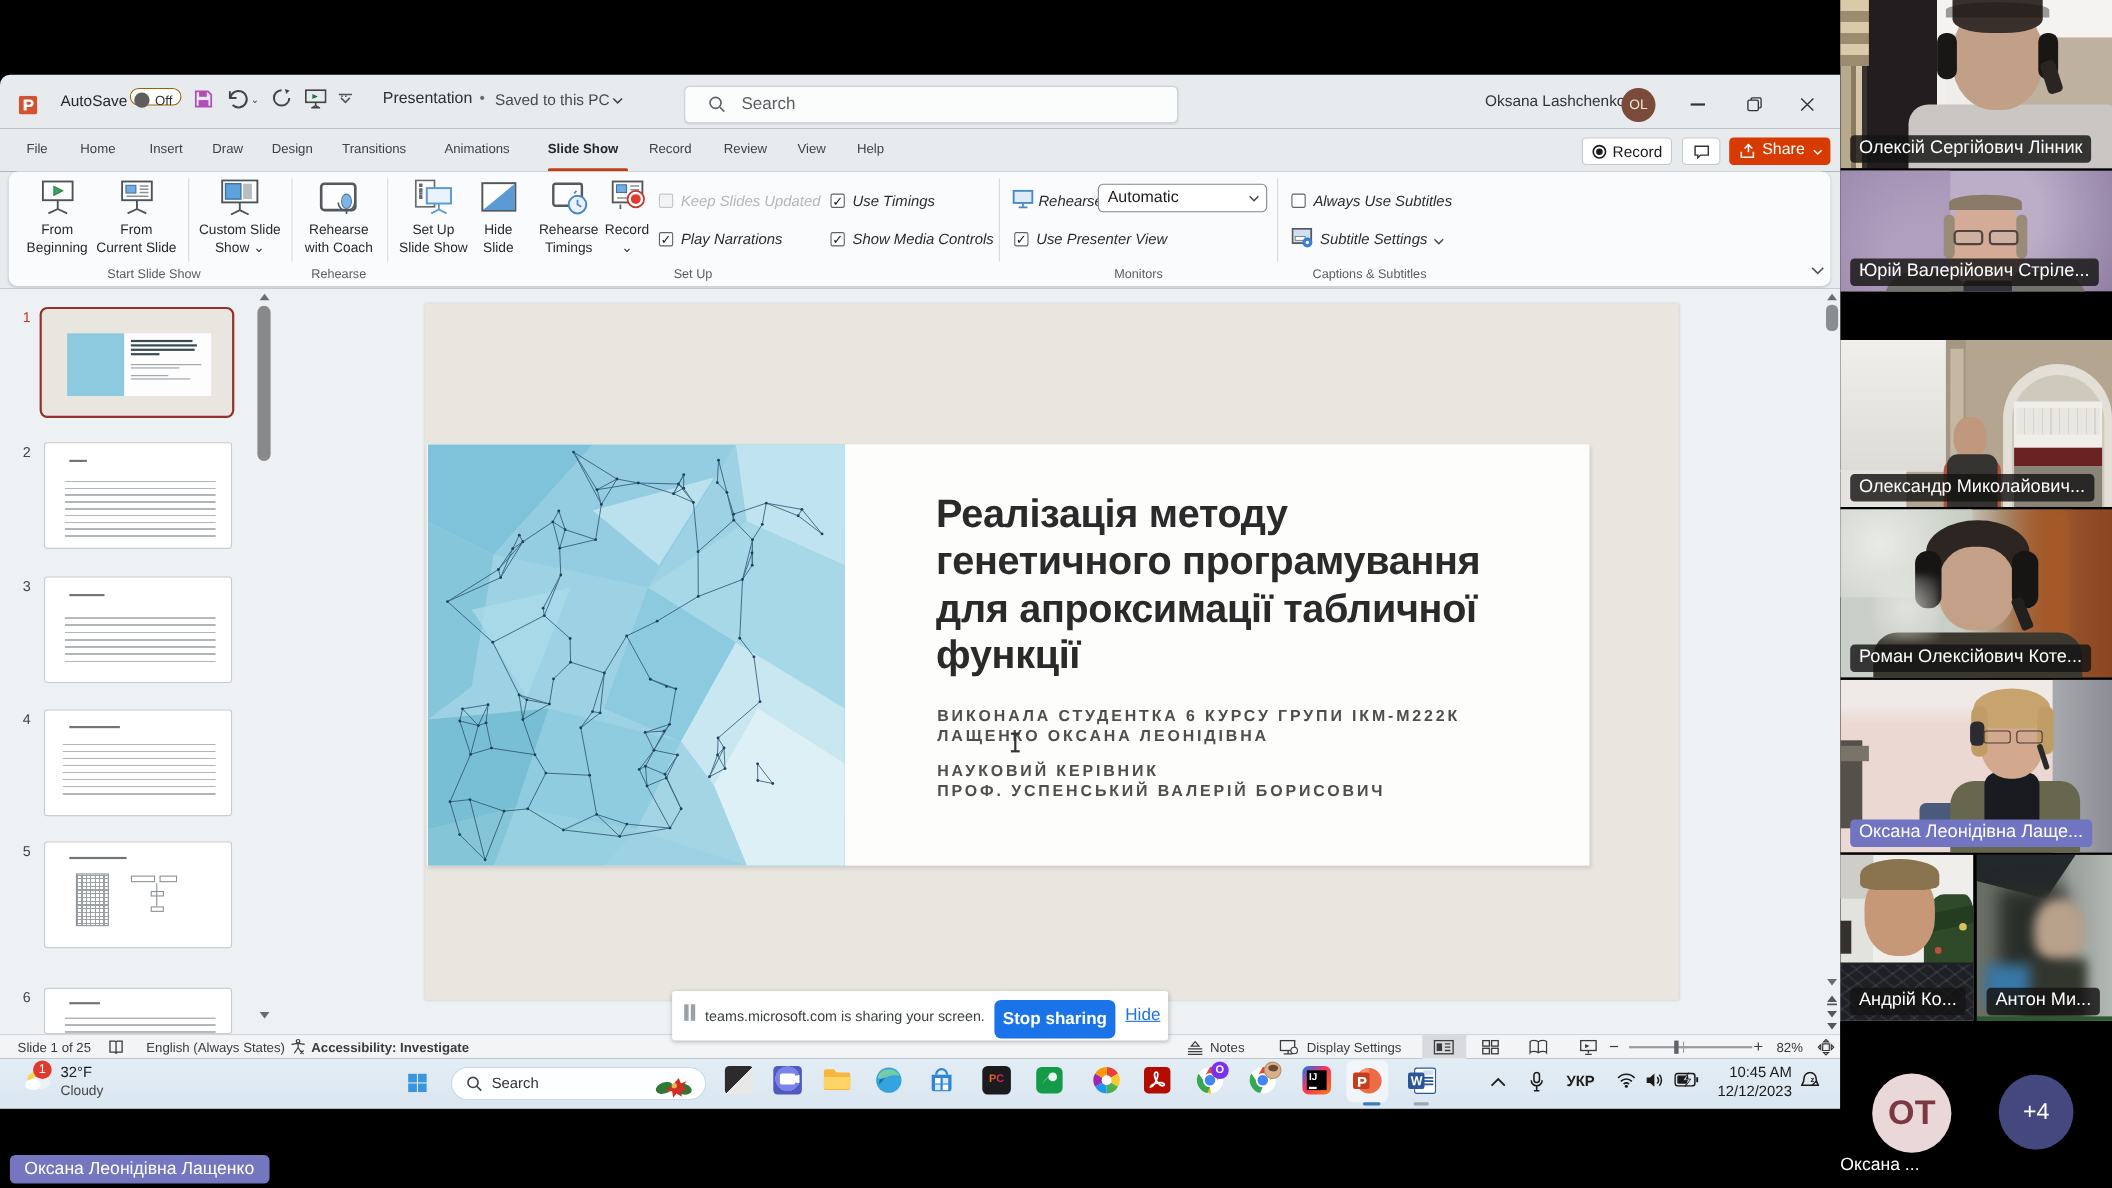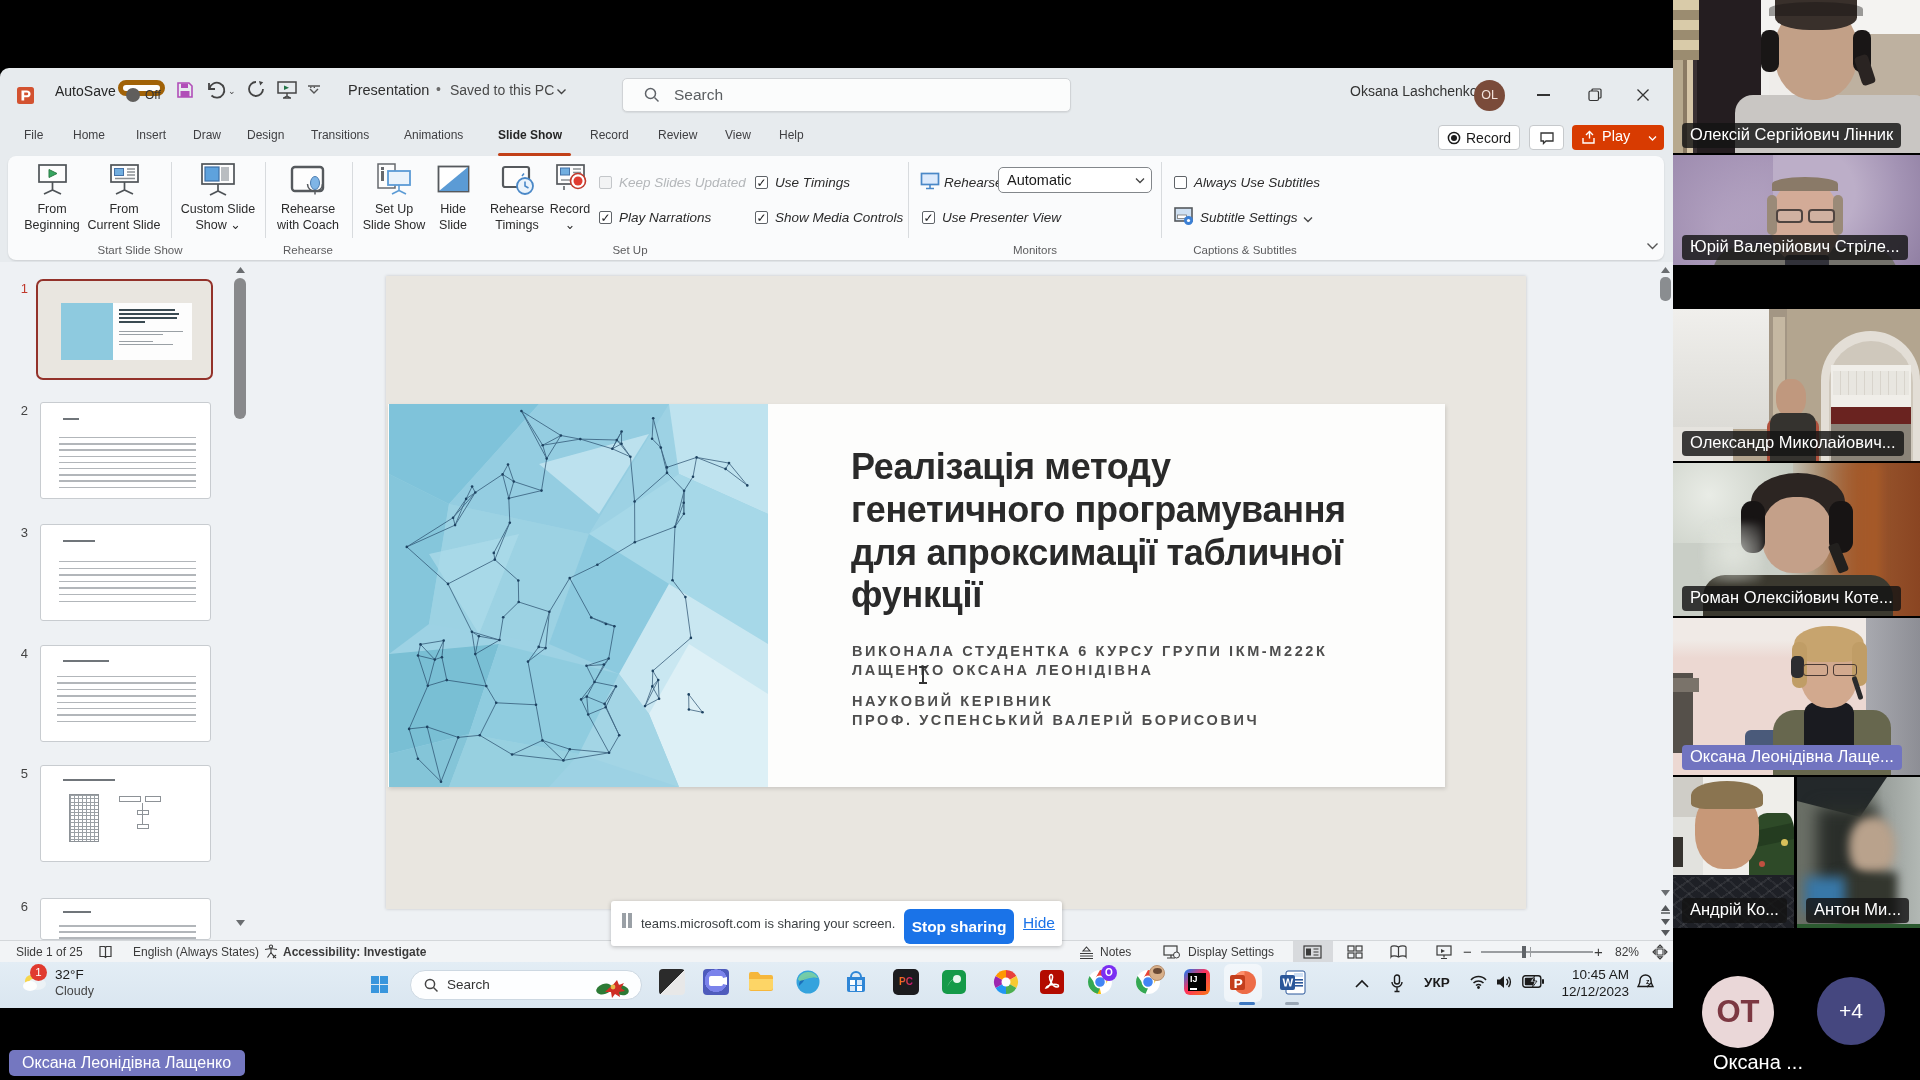--- a/index.html
+++ b/index.html
@@ -43,21 +43,21 @@
 </head>
 <body>
 <div id="page">
   <div class="abs" id="titlebar">
 
     <svg style="position:absolute;left:17px;top:19px" width="17" height="17" viewBox="0 0 17 17">
         <rect x="0" y="0" width="17" height="17" rx="2.5" fill="#d35230"></rect>
         <path d="M4.5 3.5h5.2c2.4 0 3.9 1.4 3.9 3.4s-1.5 3.4-3.9 3.4H7.2v3.2H4.5z M7.2 5.6v2.6h2.2c1.1 0 1.8-.5 1.8-1.3s-.7-1.3-1.8-1.3z" fill="#fff"></path>
       </svg>
     <div style="position:absolute;left:55px;top:14.5px;font-size:14px;color:#262626">AutoSave</div>
-    <div style="position:absolute;left:118px;top:12px;width:47px;height:16px;border:5px solid #a16207;border-radius:11px;background:#fdfdfd">
+    <div style="position:absolute;left:118px;top:12px;width:47px;height:16px;border:1px solid #a16207;border-radius:11px;background:#fdfdfd">
       <div style="position:absolute;left:3px;top:2.5px;width:14px;height:14px;border-radius:50%;background:#605e5c"></div>
       <div style="position:absolute;left:22px;top:3px;font-size:12px;color:#333">Off</div>
     </div>
 
     <svg style="position:absolute;left:176px;top:13px" width="18" height="18" viewBox="0 0 18 18">
         <path d="M2 2h11l3 3v11H2z" fill="none" stroke="#b14eb8" stroke-width="1.6"></path>
         <rect x="5" y="2.5" width="7" height="4.5" fill="#b14eb8"></rect>
         <rect x="4.5" y="10" width="9" height="6" fill="#b14eb8"></rect>
       </svg>
 
@@ -133,21 +133,21 @@
       <svg style="position:absolute;left:9px;top:5px" width="16" height="15" viewBox="0 0 16 15">
           <path d="M2 2 h12 v8 h-7 l-2.5 2.5 v-2.5 h-2.5 z" fill="none" stroke="#333" stroke-width="1.3"></path>
         </svg>
     </div>
     <div style="position:absolute;left:1572px;top:8px;width:92px;height:25px;background:#d83b01;border-radius:4px">
       <svg style="position:absolute;left:9px;top:5px" width="15" height="15" viewBox="0 0 15 15">
           <path d="M2 8 v5 h11 v-5" fill="none" stroke="#fff" stroke-width="1.4"></path>
           <path d="M5 5 l3.5-3.5 L12 5" fill="none" stroke="#fff" stroke-width="1.4"></path>
           <path d="M8.5 1.5 v7" stroke="#fff" stroke-width="1.4"></path>
         </svg>
-      <div style="position:absolute;left:30px;top:3px;font-size:14.5px;color:#fff">Play</div>
+      <div style="position:absolute;left:30px;top:3px;font-size:14.5px;color:#fff">Share</div>
       <svg style="position:absolute;left:76px;top:10px" width="9" height="7" viewBox="0 0 9 7">
           <path d="M1 1.5 L4.5 5 L8 1.5" stroke="#fff" stroke-width="1.3" fill="none"></path>
         </svg>
     </div>
   </div>
   <div class="abs" id="ribbonwrap">
       <div id="ribbon">
 
     <svg class="ricon" style="left:28px;top:7px" width="33" height="34" viewBox="0 0 33 34">
           <rect x="3" y="2" width="27" height="17" fill="#fdfdfd" stroke="#4e5357" stroke-width="1.7"></rect>
@@ -952,21 +952,21 @@
       <div style="position:absolute;left:20px;top:30px;width:60px;height:110px;background:#2a2e2a;filter:blur(8px)"></div>
       <div style="position:absolute;left:52px;top:40px;width:46px;height:60px;border-radius:46%;background:#b9a28c;filter:blur(5px)"></div>
       <div style="position:absolute;left:40px;top:95px;width:60px;height:56px;background:#33362e;filter:blur(5px)"></div>
       <div style="position:absolute;left:8px;top:100px;width:40px;height:35px;background:#3878a8;filter:blur(6px)"></div>
       <div style="position:absolute;left:0px;bottom:0px;width:123px;height:4px;background:#2c5a30"></div>
       <div class="vlabel">Антон Ми...</div>
     </div>
 
     <div style="position:absolute;left:1673px;top:929px;width:247px;height:151px;background:#000">
       <div style="position:absolute;left:29px;top:47px;width:72px;height:72px;border-radius:50%;background:#ead7d8;color:#7c3842;font-size:31px;font-weight:bold;text-align:center;line-height:72px">OT</div>
-      <div style="position:absolute;left:0px;top:122px;width:130px;text-align:right;color:#fff;font-size:20px">Оксана ...</div>
+      <div style="position:absolute;left:0px;top:122px;width:130px;text-align:left;color:#fff;font-size:16px">Оксана ...</div>
       <div style="position:absolute;left:144px;top:48px;width:68px;height:68px;border-radius:50%;background:#45477f;color:#fff;font-size:21px;text-align:center;line-height:68px">+4</div>
     </div>
   </div>
   <div class="abs" id="overlays">
 
     <div style="position:absolute;left:611px;top:901px;width:451px;height:45px;background:#fff;border-radius:3px;box-shadow:0 1px 4px rgba(0,0,0,.25)">
       <div style="position:absolute;left:11px;top:12px;width:3.5px;height:15px;background:#9aa0a6"></div>
       <div style="position:absolute;left:17px;top:12px;width:3.5px;height:15px;background:#9aa0a6"></div>
       <div style="position:absolute;left:30px;top:15px;font-size:13px;color:#3c4043">teams.microsoft.com is sharing your screen.</div>
       <div style="position:absolute;left:293px;top:8px;width:110px;height:35px;background:#1a73e8;border-radius:6px;color:#fff;font-size:15.5px;font-weight:bold;text-align:center;line-height:35px">Stop sharing</div>

